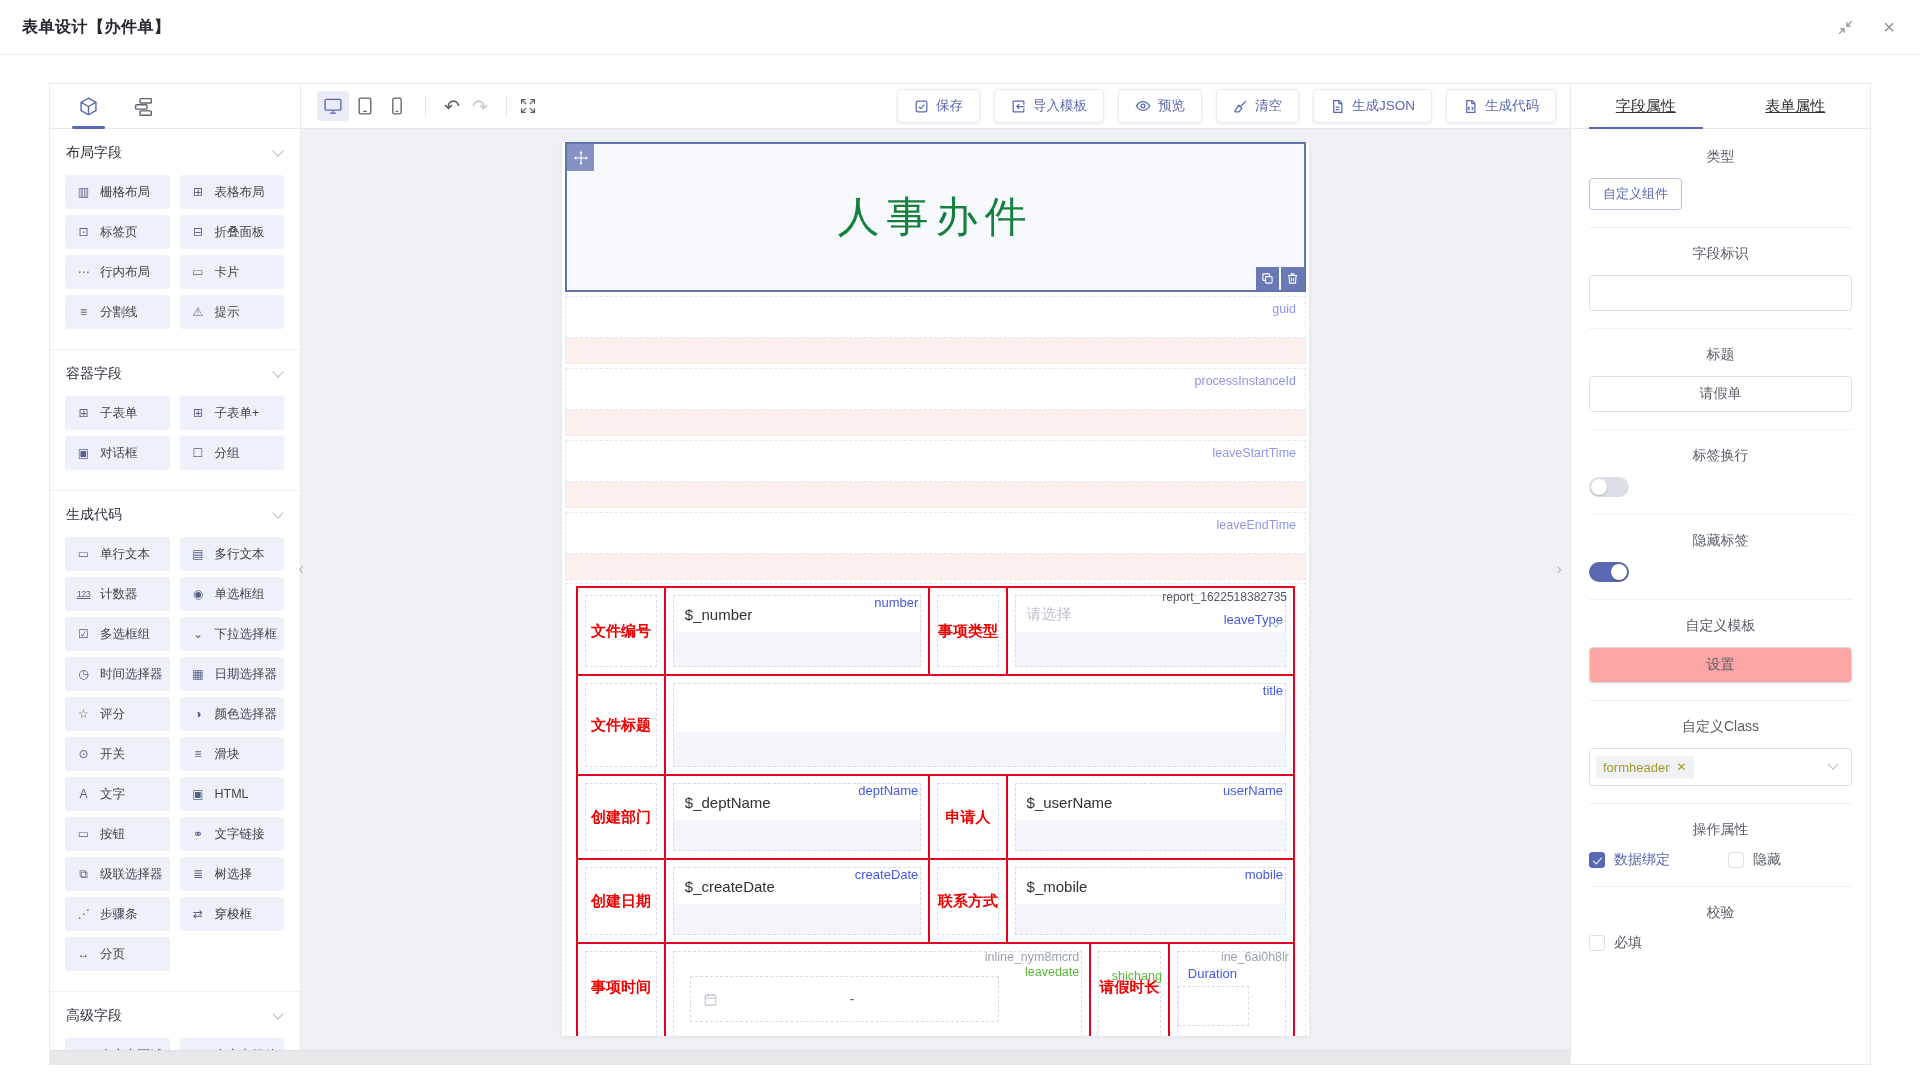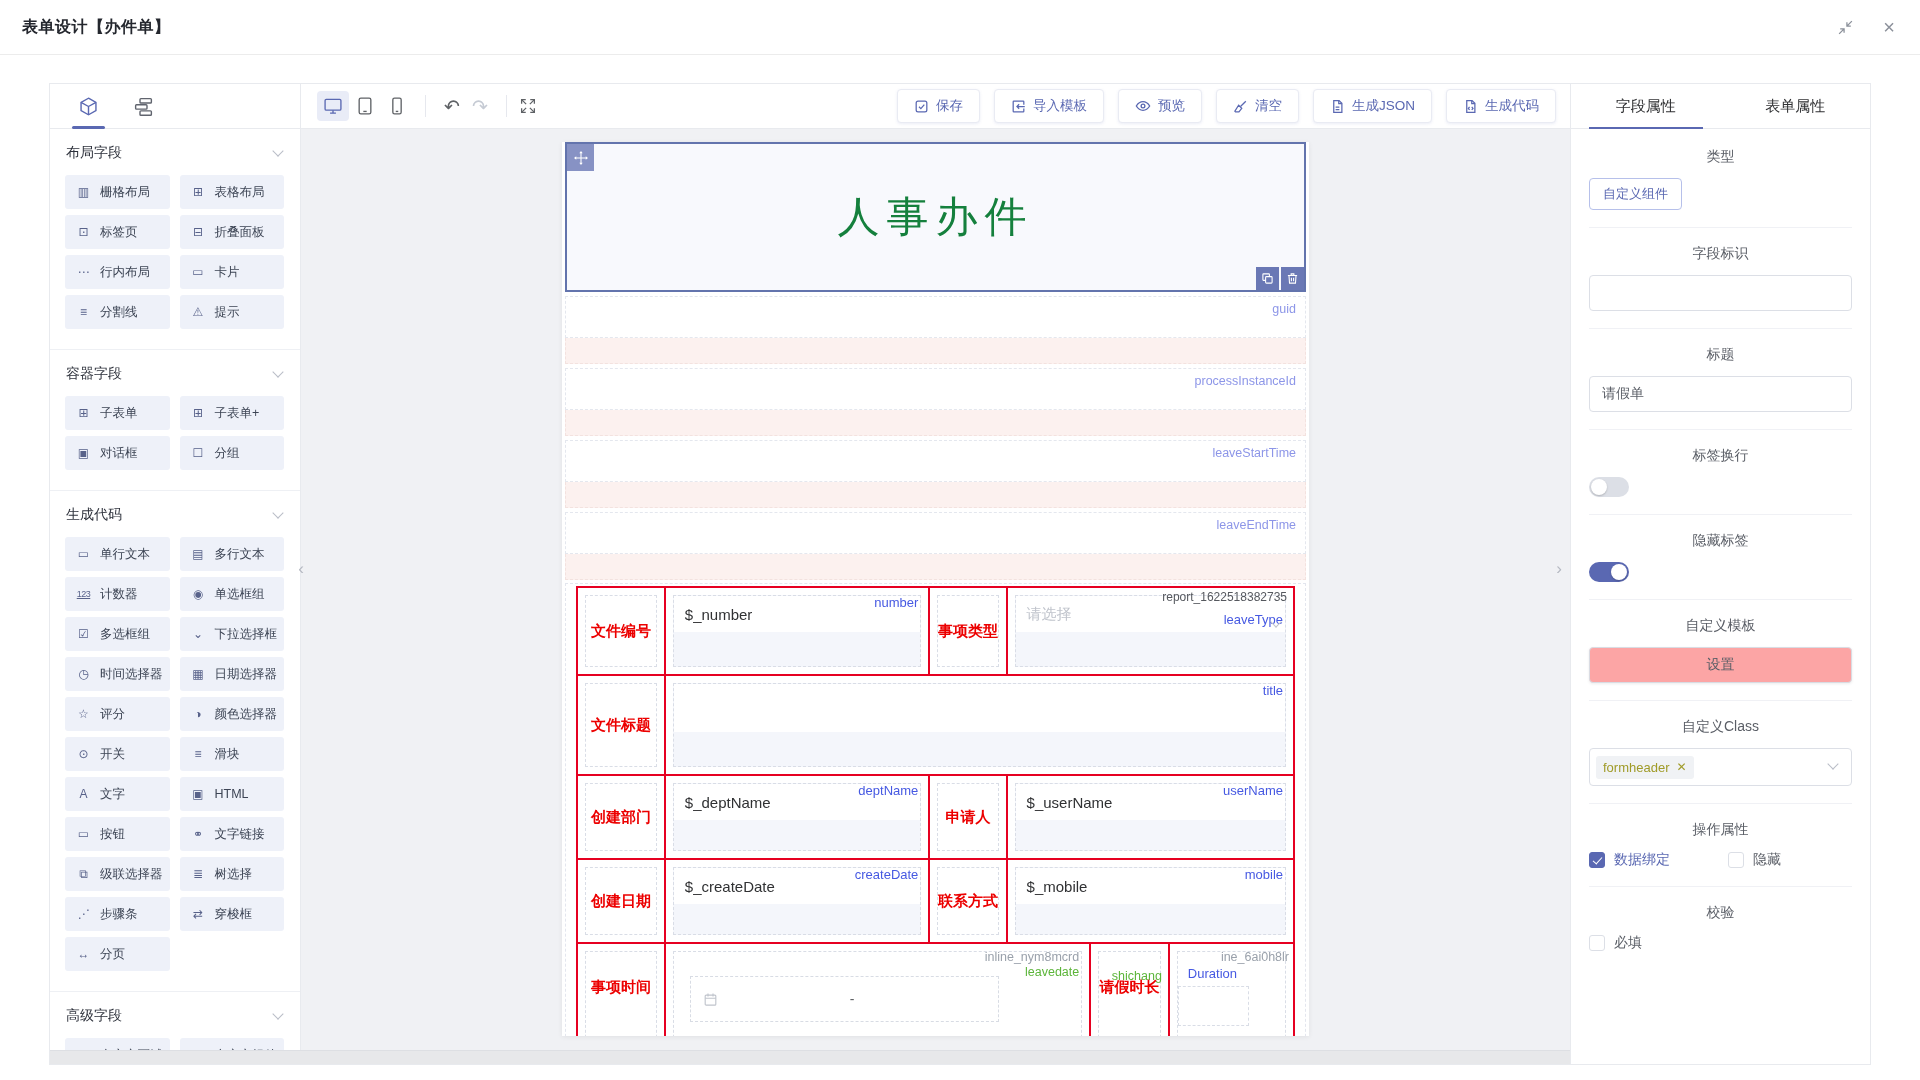--- a/index.html
+++ b/index.html
@@ -84,28 +84,28 @@
   .dur-id { position:absolute; top:22px; left:18px; font-size:13px; color:#4659e2; }
   .dur-box { position:absolute; top:42px; left:8px; width:58%; height:40px; border:1px dashed #d9dde6; background:#fff; }
 
   .bottom-strip { position:absolute; left:0; bottom:0; width:calc(100% - 300px); height:14px; background:#e7e8ea; border-top:1px solid #dddfe3; z-index:6; }
   .handle { position:absolute; top:468px; width:14px; height:34px; display:flex; align-items:center; justify-content:center; color:#b5b9c2; font-size:17px; z-index:7; cursor:pointer; }
   .handle.l { left:244px; } .handle.r { left:1502px; }
 
   
   .props { width:300px; border-left:1px solid #e8eaee; display:flex; flex-direction:column; overflow:hidden; }
   .props-tabs { height:45px; border-bottom:1px solid #e8eaee; display:flex; flex:none; }
-  .rtab { flex:1; display:flex; align-items:center; justify-content:center; font-size:15px; color:#303133; position:relative; cursor:pointer; }
+  .rtab { flex:1; display:flex; align-items:center; justify-content:center; font-size:15px; color:#303133; position:relative; cursor:pointer;text-decoration:underline; }
   .rtab.active::after { content:""; position:absolute; left:18px; right:18px; bottom:-1px; height:2px; background:#5a68b2; }
   .props-body { flex:1; overflow:hidden; padding:19px 18px 0; }
   .pg { padding-bottom:17px; margin-bottom:17px; border-bottom:1px solid #f0f1f5; }
   .pg:last-child { border-bottom:none; }
   .pg-label { font-size:14px; color:#5a5e66; margin-bottom:12px;text-align:center; }
   .tag-type { display:inline-block; padding:6px 13px; border:1px solid #b6c0ea; color:#5a68b2; border-radius:4px; font-size:13px; background:#fff; }
-  .inp { width:100%; height:36px; border:1px solid #dcdfe6; border-radius:4px; font-size:14px; color:#5a5e66; padding:0 12px; outline:none; font-family:inherit; background:#fff; }
+  .inp { width:100%; height:36px; border:1px solid #dcdfe6; border-radius:4px; font-size:14px; color:#5a5e66; padding:0 12px; outline:none; font-family:inherit; background:#fff;text-align:center; }
   .tog { width:40px; height:20px; border-radius:10px; background:#dcdfe6; position:relative; cursor:pointer; }
   .tog::after { content:""; position:absolute; top:2px; left:2px; width:16px; height:16px; border-radius:50%; background:#fff; box-shadow:0 1px 2px rgba(0,0,0,.2); }
   .tog.on { background:#5a68b2; }
   .tog.on::after { left:22px; }
   .btn-set { width:100%; height:36px; border:1px solid #d9dce3; border-radius:4px; background:#fca5a5; font-size:14px; color:#5a5e66; box-shadow:0 1px 3px rgba(0,0,0,.08); cursor:pointer; font-family:inherit; }
   .cls-select { width:100%; height:38px; border:1px solid #dcdfe6; border-radius:4px; display:flex; align-items:center; padding:0 12px 0 6px; position:relative; cursor:pointer; background:#fff; }
   .cls-tag { background:#f0f2f5; border-radius:3px; padding:4px 7px; font-size:13px; color:#a09b28; display:flex; align-items:center; gap:7px; }
   .cls-tag .x { font-size:12px; cursor:pointer; }
   .cls-select .chev { position:absolute; right:14px; top:15px; }
   .cbrow { display:flex; align-items:center; gap:58px; }

